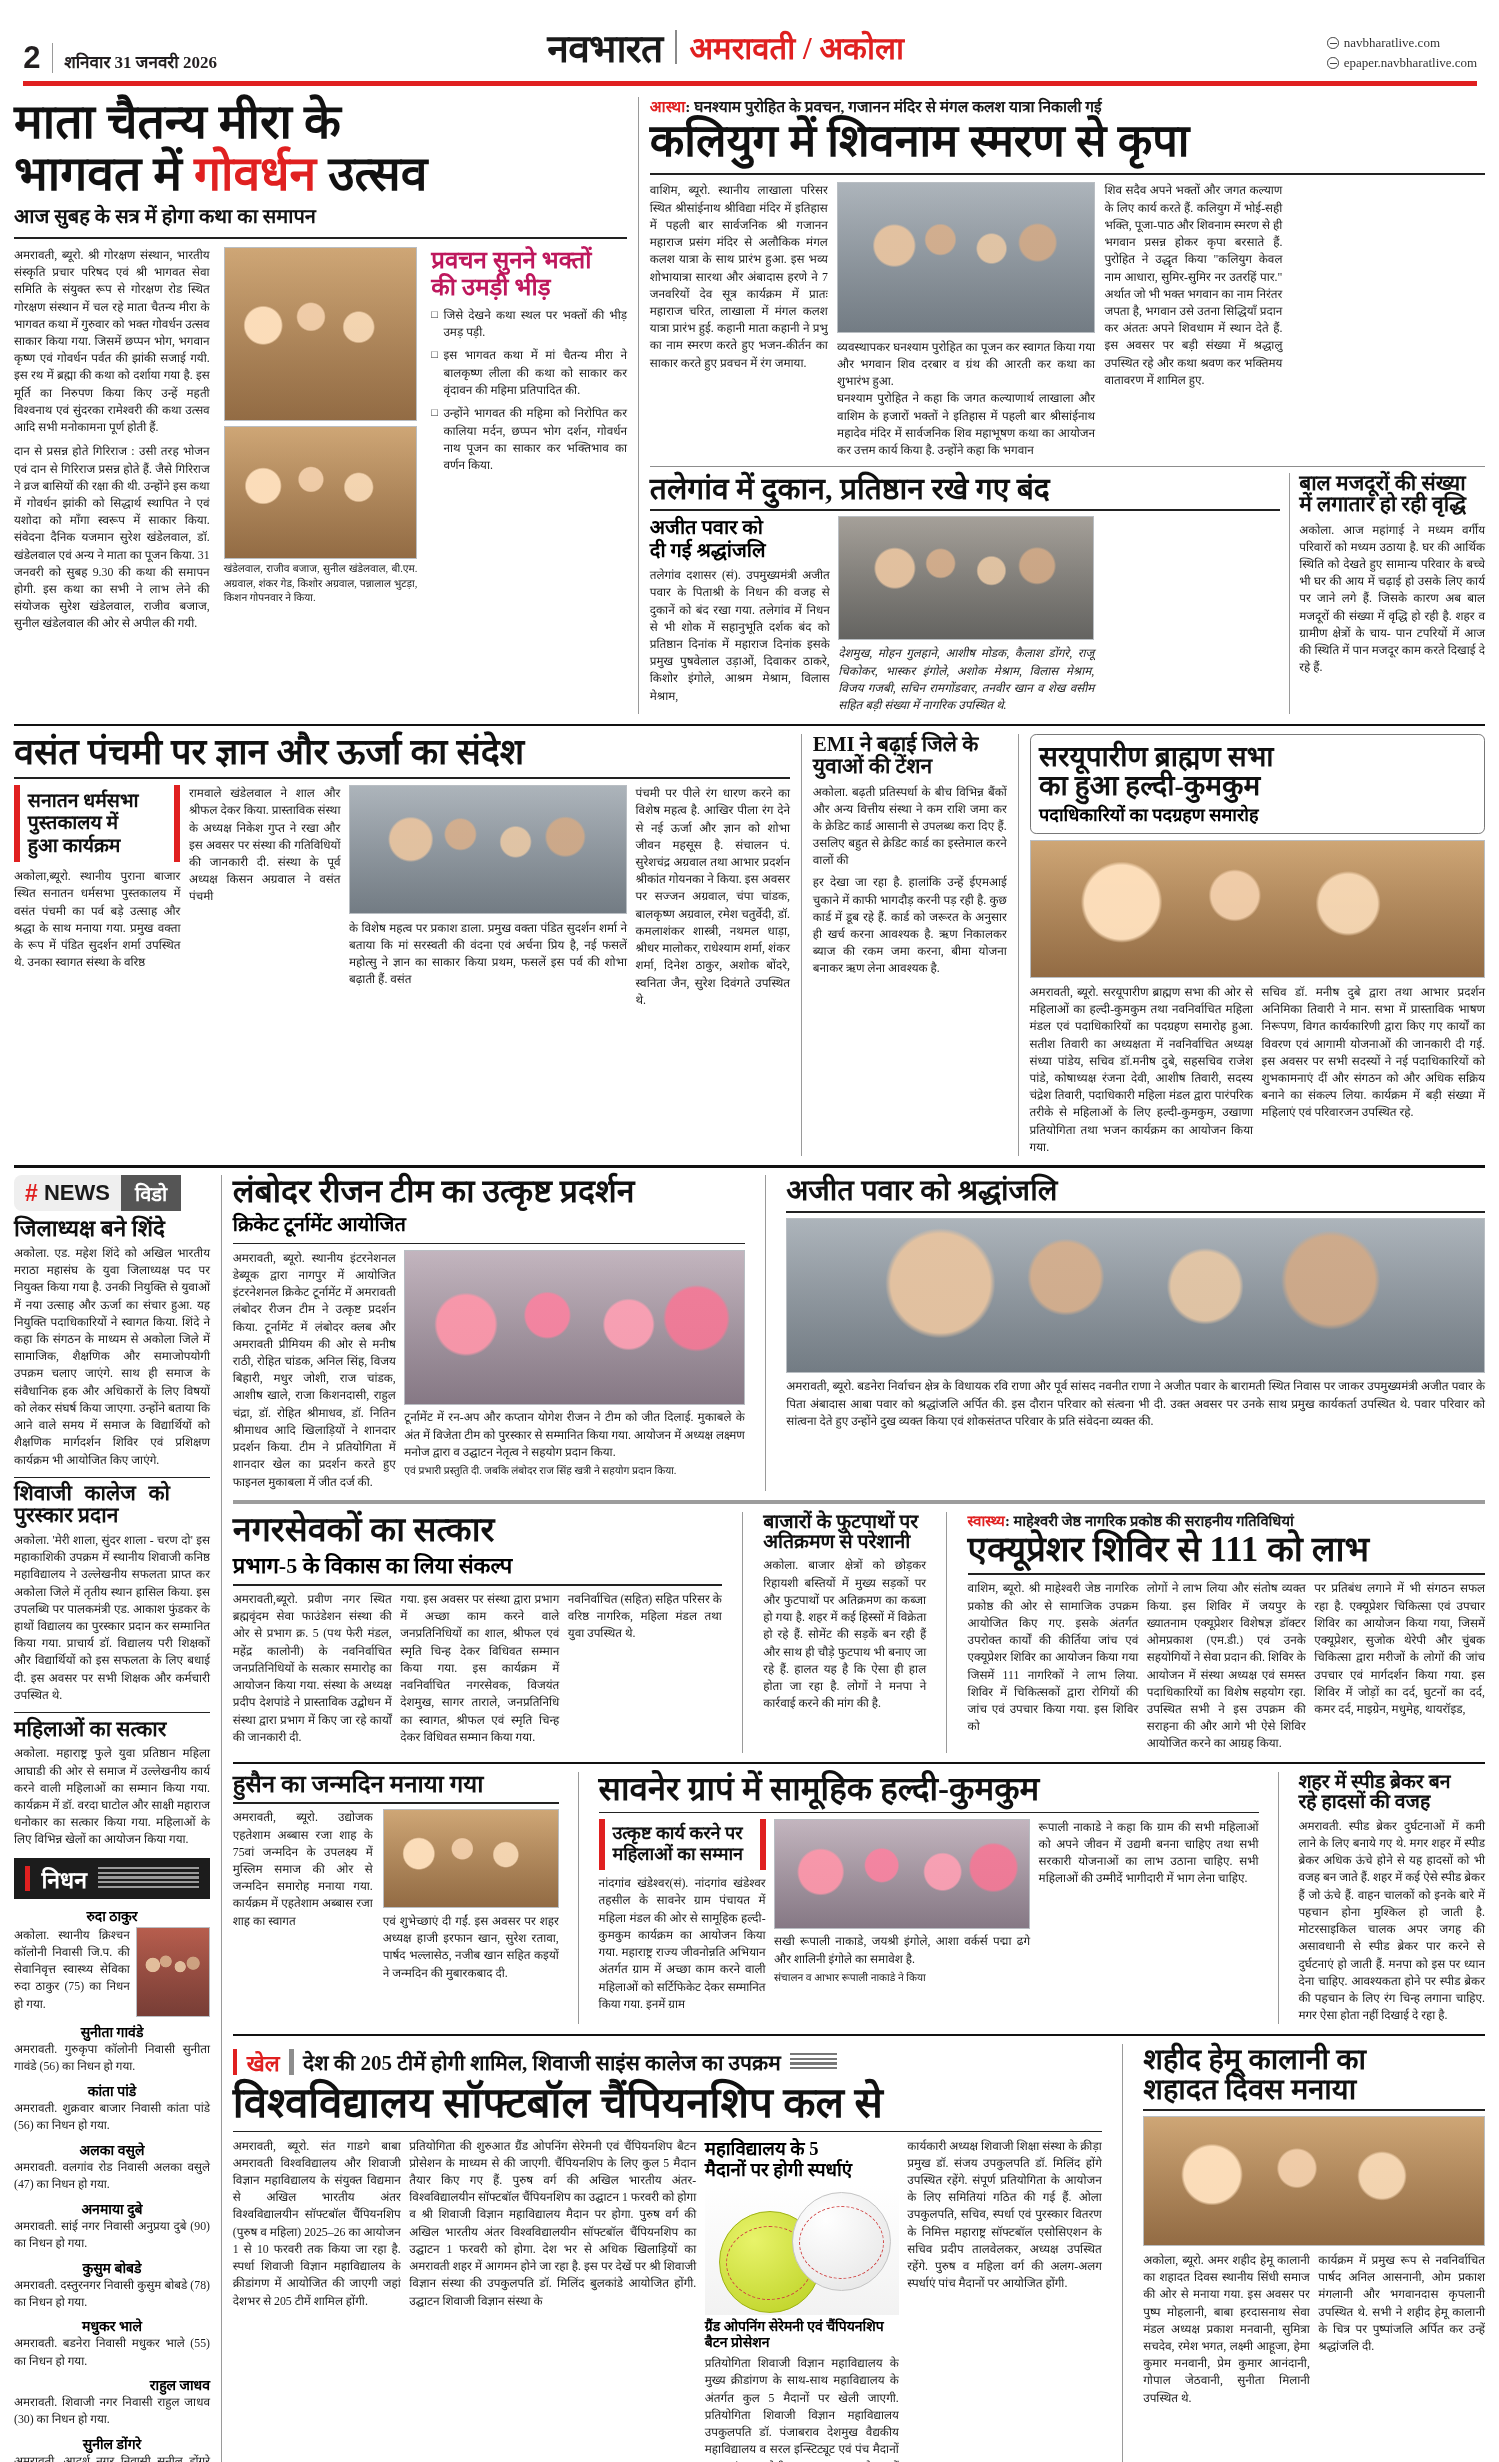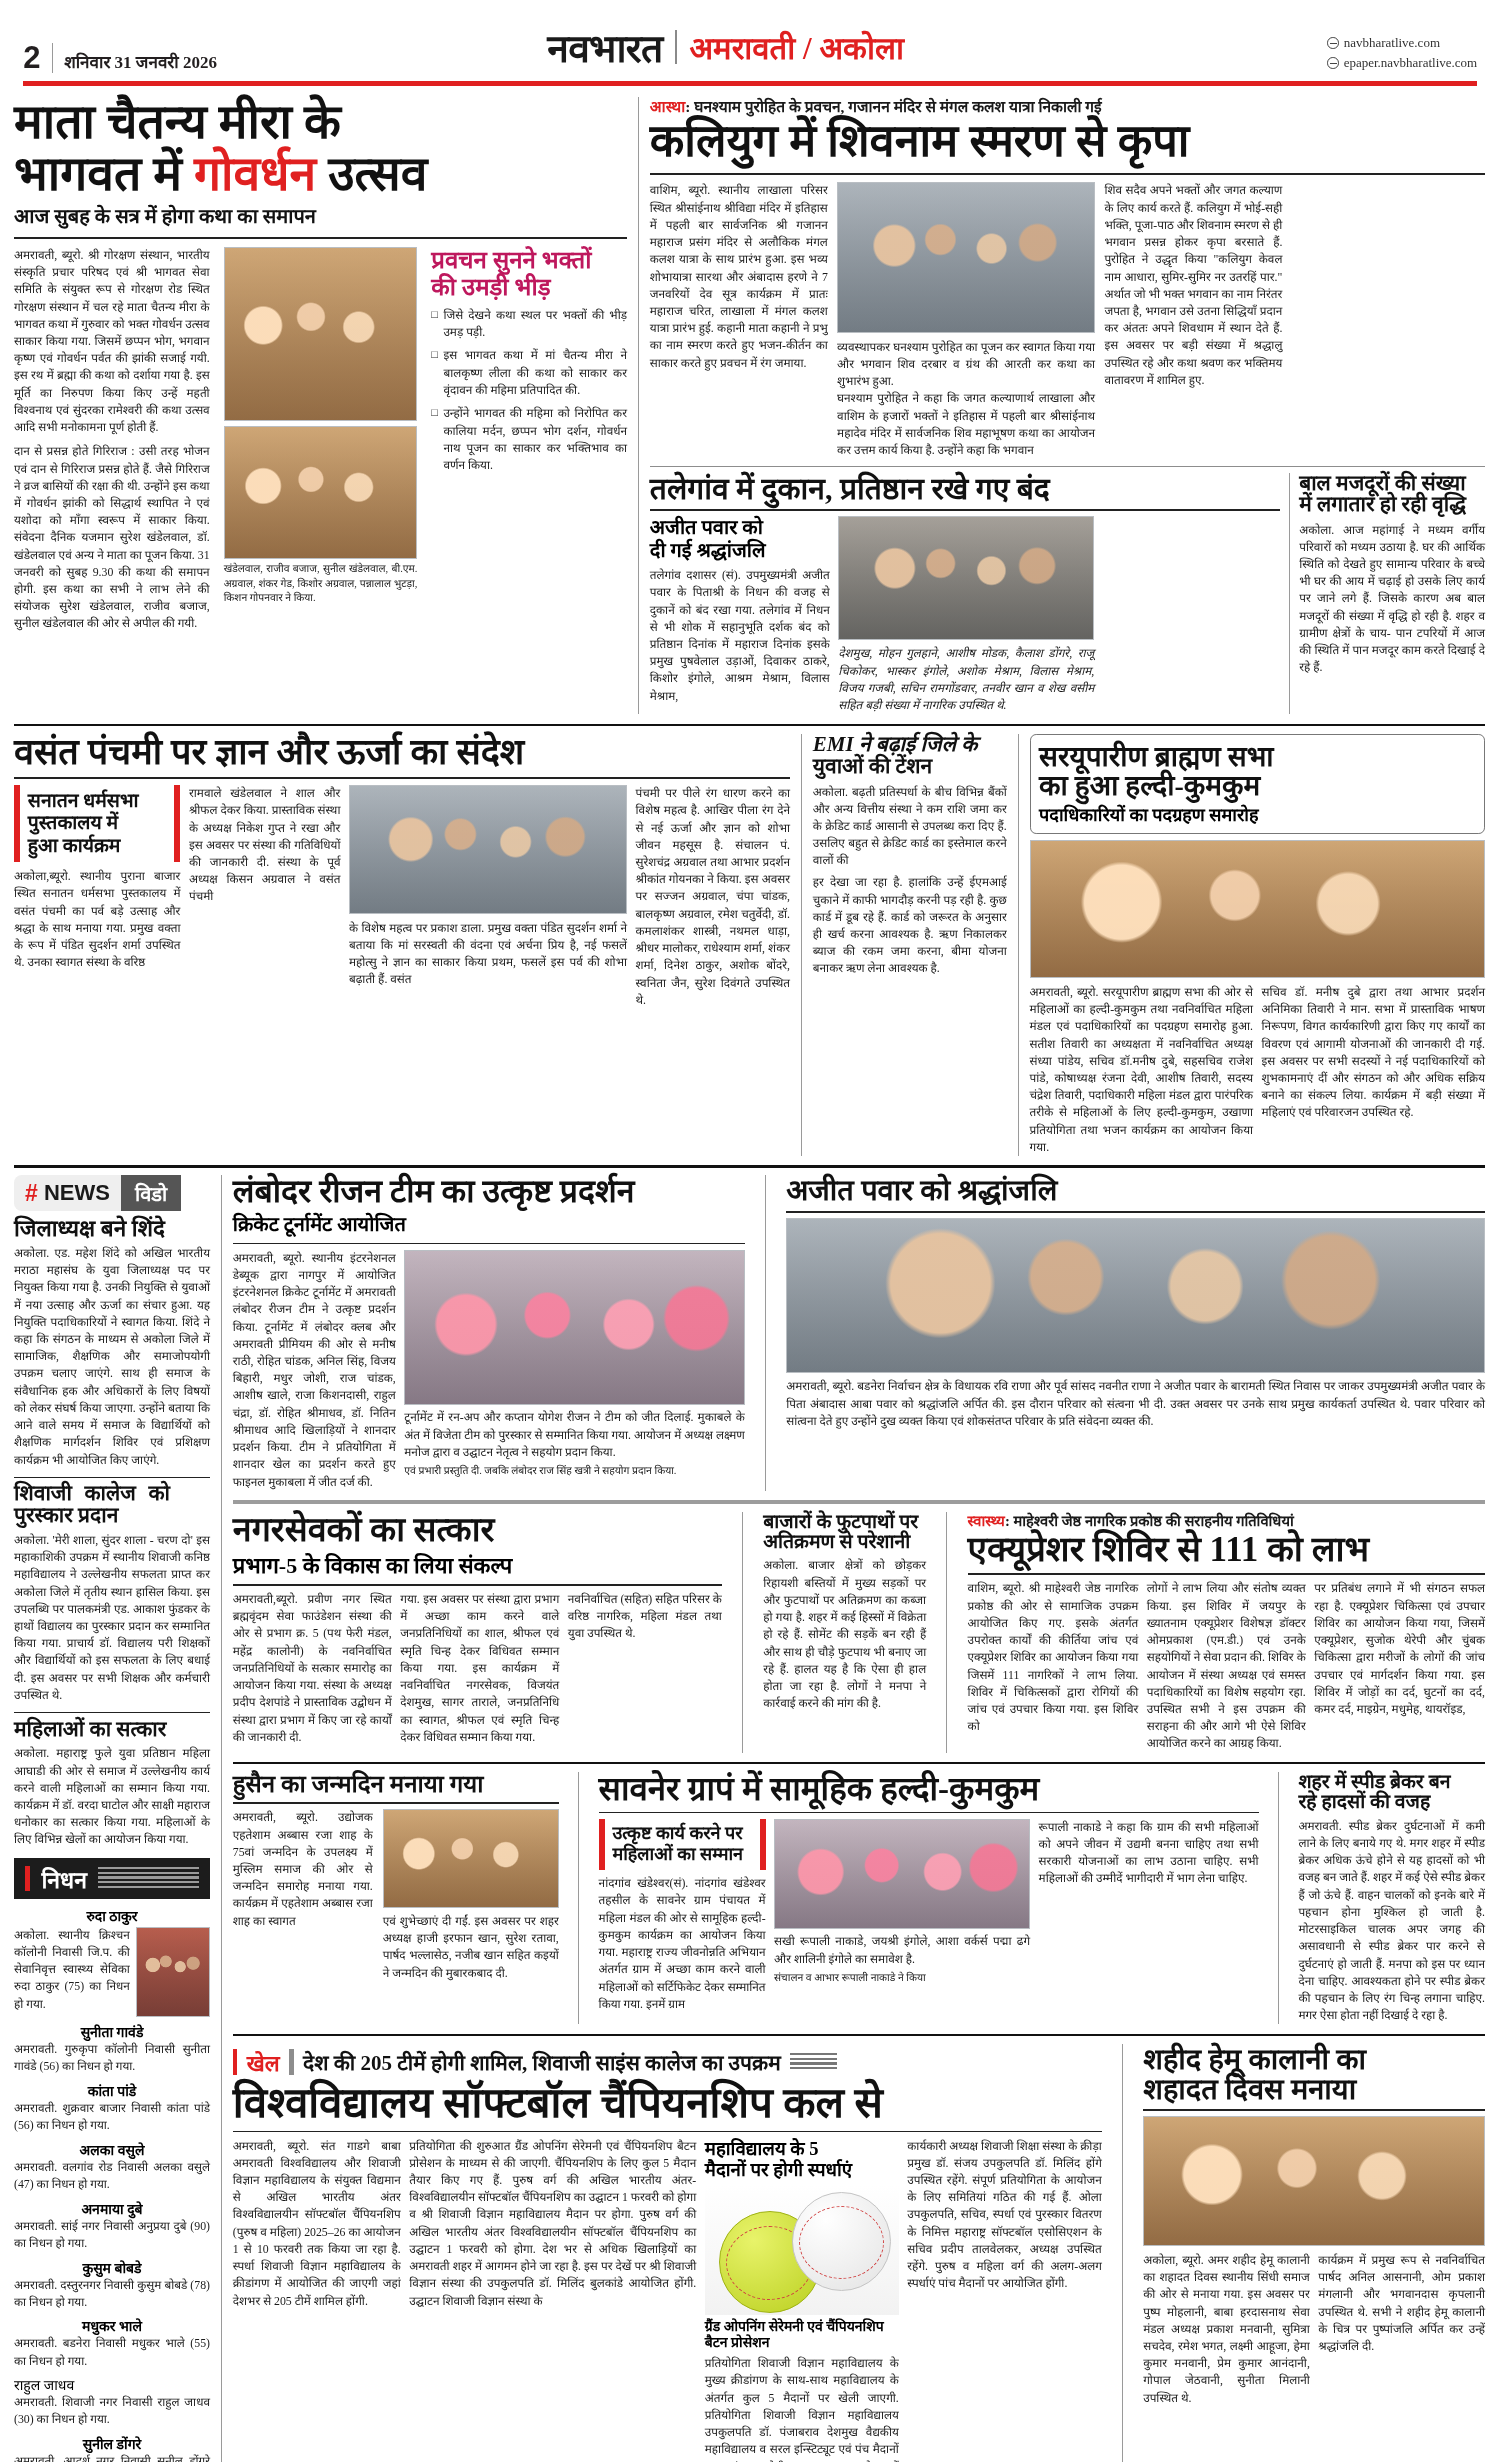--- a/index.html
+++ b/index.html
@@ -297,21 +297,21 @@
         </div>
         <div style="width:155px;">
           <p class="body-txt">पंचमी पर पीले रंग धारण करने का विशेष महत्व है. आखिर पीला रंग देने से नई ऊर्जा और ज्ञान को शोभा जीवन महसूस है. संचालन पं. सुरेशचंद्र अग्रवाल तथा आभार प्रदर्शन श्रीकांत गोयनका ने किया. इस अवसर पर सज्जन अग्रवाल, चंपा चांडक, बालकृष्ण अग्रवाल, रमेश चतुर्वेदी, डॉ. कमलाशंकर शास्त्री, नथमल धाड़ा, श्रीधर मालोकर, राधेश्याम शर्मा, शंकर शर्मा, दिनेश ठाकुर, अशोक बोंदरे, स्वनिता जैन, सुरेश दिवंगते उपस्थित थे.</p>
         </div>
       </div>
     </div>
 
     <div class="vrule"></div>
 
     <div class="col" style="width:194px;">
-      <div class="hl-xl" style="font-size:21px;font-style:italic;">EMI ने बढ़ाई जिले के</div>
+      <div class="hl-xl" style="font-size:21px;">EMI ने बढ़ाई जिले के</div>
       <div class="hl-xl" style="font-size:21px;">युवाओं की टेंशन</div>
       <p class="body-txt" style="margin-top:6.2px;">अकोला. बढ़ती प्रतिस्पर्धा के बीच विभिन्न बैंकों और अन्य वित्तीय संस्था ने कम राशि जमा कर के क्रेडिट कार्ड आसानी से उपलब्ध करा दिए हैं. उसलिए बहुत से क्रेडिट कार्ड का इस्तेमाल करने वालों की</p>
       <p class="body-txt" style="margin-top:4.7px;">हर देखा जा रहा है. हालांकि उन्हें ईएमआई चुकाने में काफी भागदौड़ करनी पड़ रही है. कुछ कार्ड में डूब रहे हैं. कार्ड को जरूरत के अनुसार ही खर्च करना आवश्यक है. ऋण निकालकर ब्याज की रकम जमा करना, बीमा योजना बनाकर ऋण लेना आवश्यक है.</p>
     </div>
 
     <div class="vrule"></div>
 
     <div class="col" style="flex:1;">
       <div class="boxed">
         <div class="hl-xl" style="font-size:28px;">सरयूपारीण ब्राह्मण सभा</div>
@@ -384,21 +384,21 @@
         </div>
         <div style="margin-top:5.4px;">
           <div style="text-align:center;font-size:14px;font-weight:800;">कुसुम बोबडे</div>
           <p class="body-txt">अमरावती. दस्तुरनगर निवासी कुसुम बोबडे (78) का निधन हो गया.</p>
         </div>
         <div style="margin-top:5.4px;">
           <div style="text-align:center;font-size:14px;font-weight:800;">मधुकर भाले</div>
           <p class="body-txt">अमरावती. बडनेरा निवासी मधुकर भाले (55) का निधन हो गया.</p>
         </div>
         <div style="margin-top:5.4px;">
-          <div style="text-align:left;font-size:14px;font-weight:400;">राहुल जाधव</div>
+          <div style="text-align:right;font-size:14px;font-weight:700;">राहुल जाधव</div>
           <p class="body-txt">अमरावती. शिवाजी नगर निवासी राहुल जाधव (30) का निधन हो गया.</p>
         </div>
         <div style="margin-top:5.4px;">
           <div style="text-align:center;font-size:14px;font-weight:800;">सुनील डोंगरे</div>
           <p class="body-txt">अमरावती. आदर्श नगर निवासी सुनील डोंगरे (60) का निधन हो गया.</p>
         </div>
       </div>
     </div>
 
     <div class="vrule"></div>

